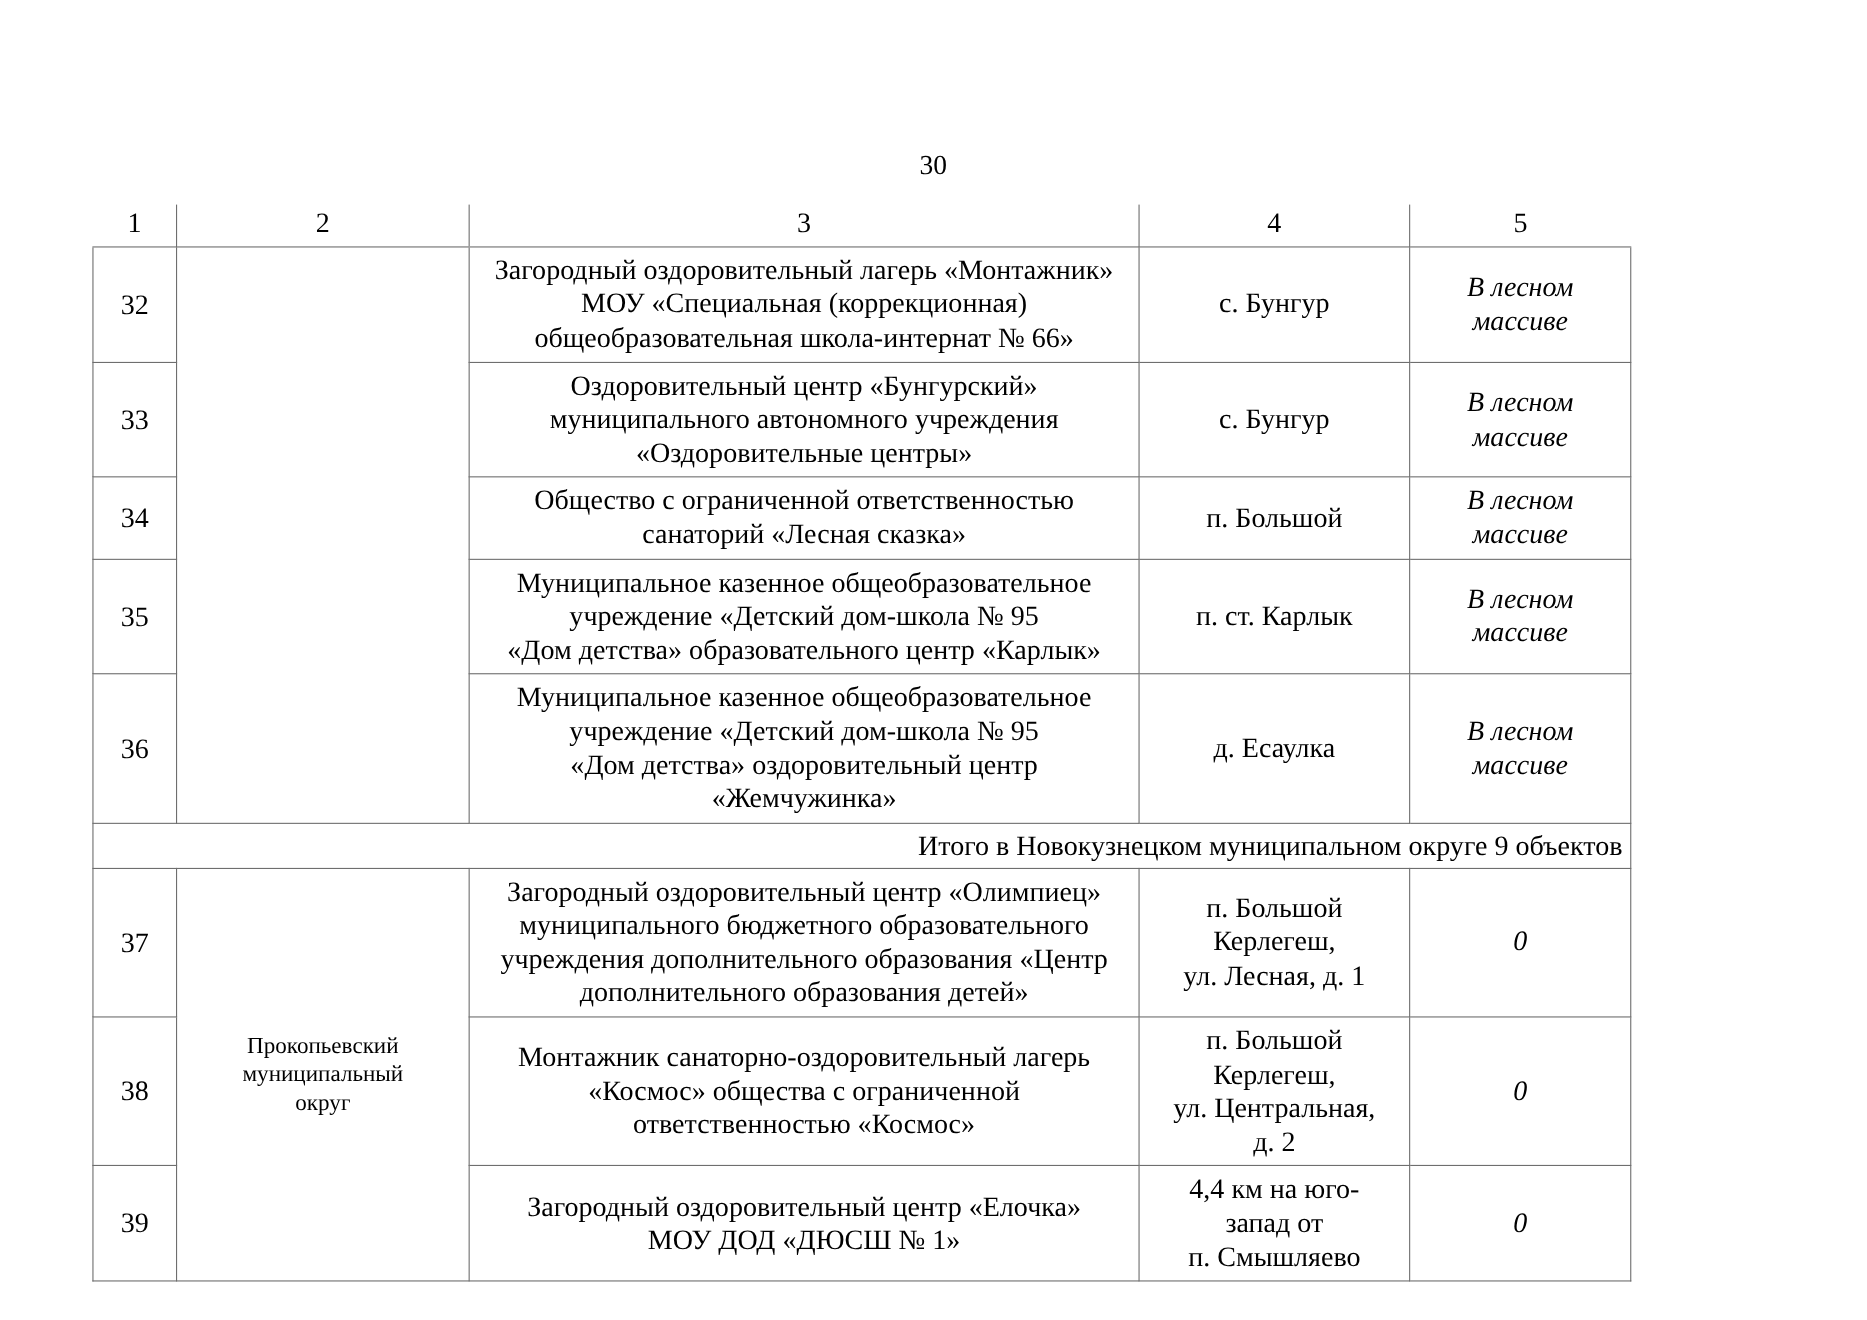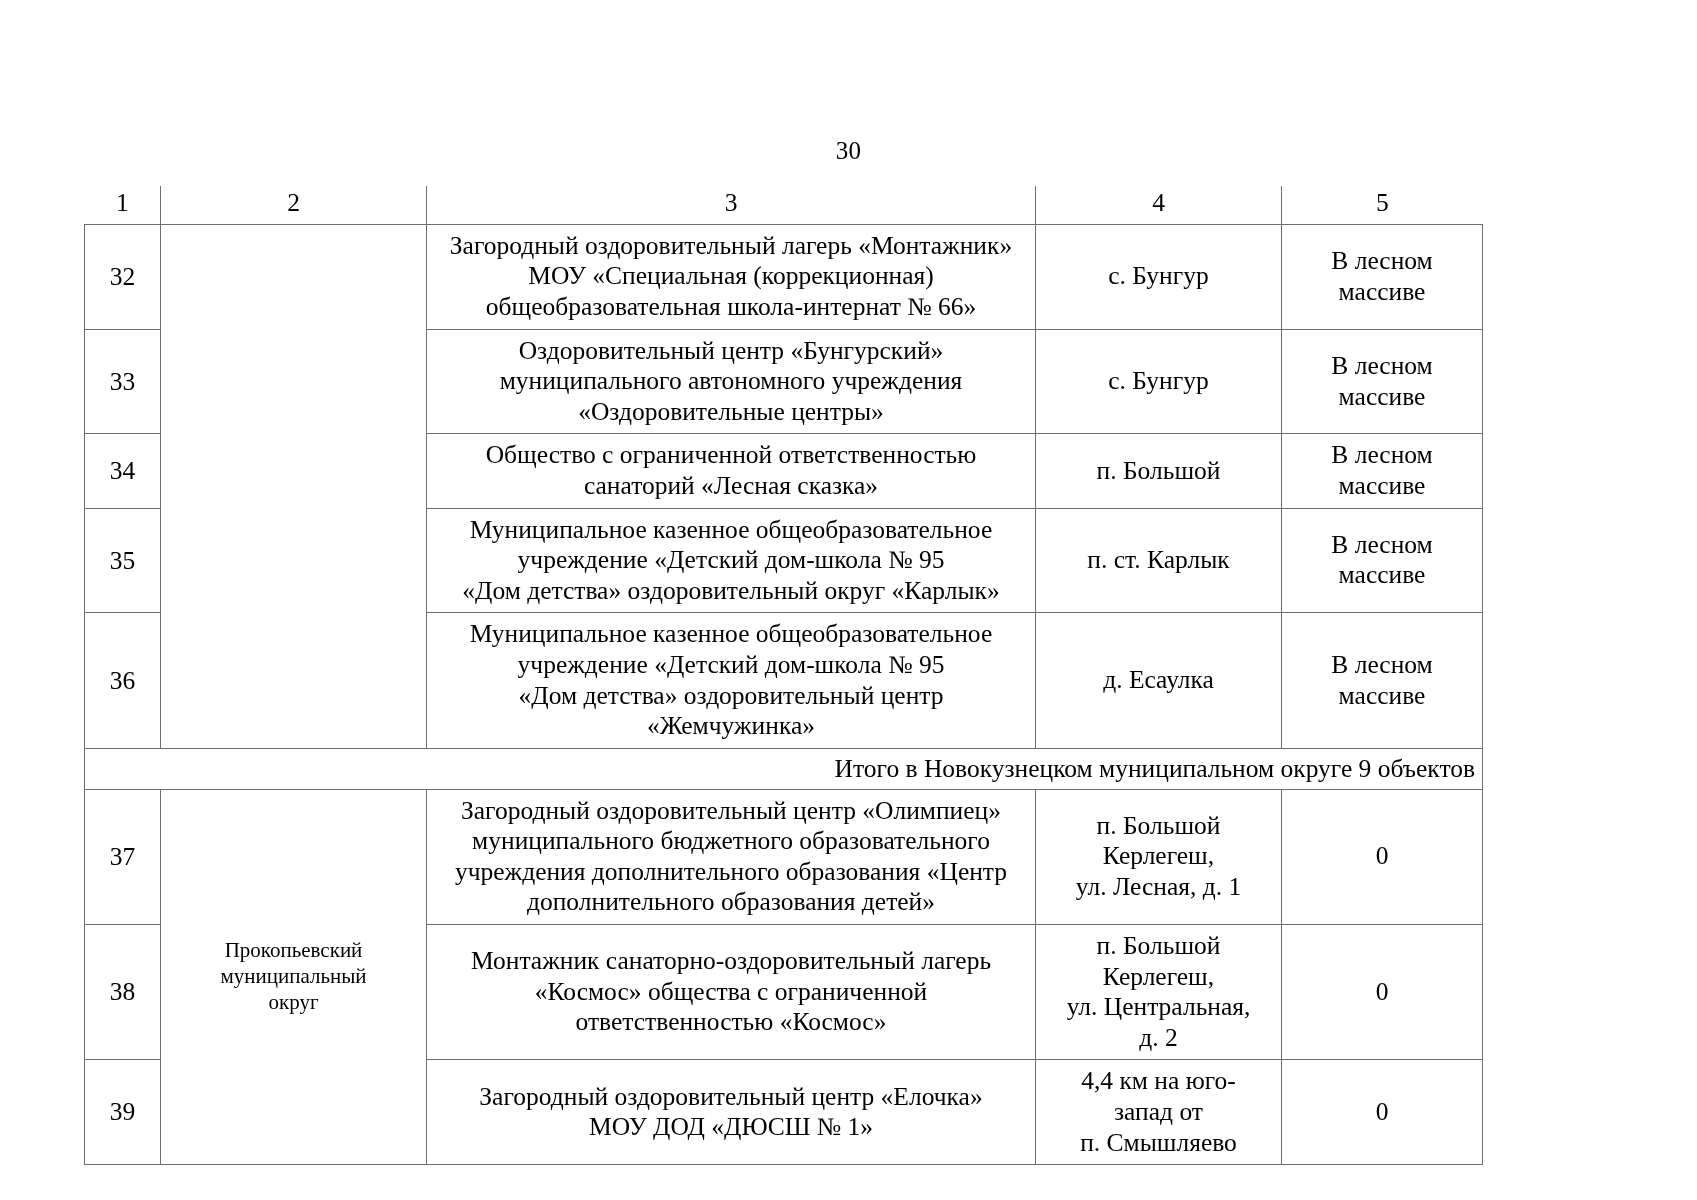--- a/index.html
+++ b/index.html
@@ -87,20 +87,21 @@
   }
   td.cell-name {
     line-height: 1.2;
     margin-top: 25px;
   }
   td.cell-place {
     line-height: 1.2;
   }
   td.cell-forest {
     line-height: 1.2;
+    font-style: italic;
   }
   tr.total-row td {
     text-align: right;
     padding-top: 5px;
     padding-bottom: 5px;
   }
   .line { display: block; }
 </style>
 </head>
 <body>
@@ -174,21 +175,21 @@
             <span class="line">В лесном</span>
             <span class="line">массиве</span>
           </td>
         </tr>
 
         <tr>
           <td class="cell-num">35</td>
           <td class="cell-name">
             <span class="line">Муниципальное казенное общеобразовательное</span>
             <span class="line">учреждение «Детский дом-школа № 95</span>
-            <span class="line">«Дом детства» оздоровительный округ «Карлык»</span>
+            <span class="line">«Дом детства» образовательного центр «Карлык»</span>
           </td>
           <td class="cell-place">
             <span class="line">п. ст. Карлык</span>
           </td>
           <td class="cell-forest">
             <span class="line">В лесном</span>
             <span class="line">массиве</span>
           </td>
         </tr>
 

